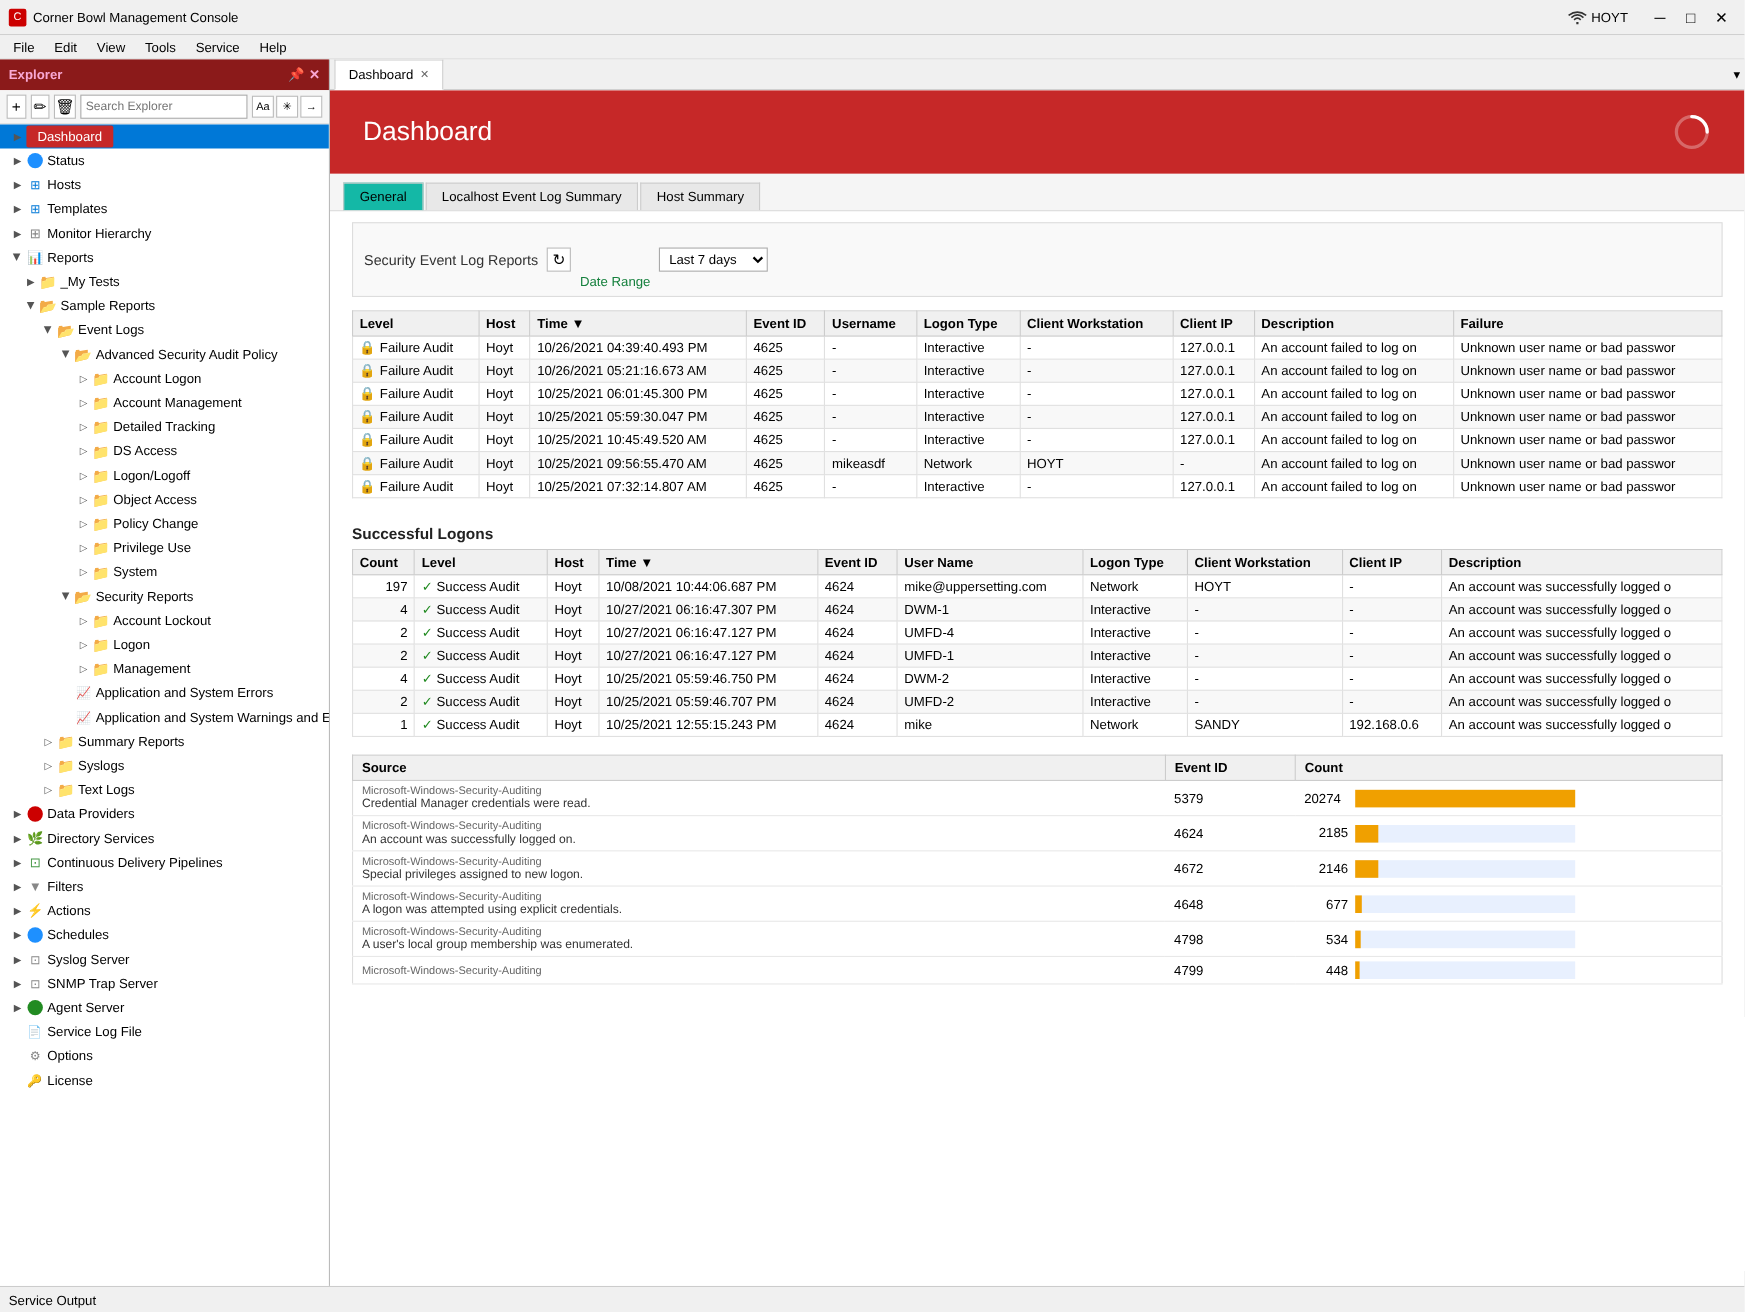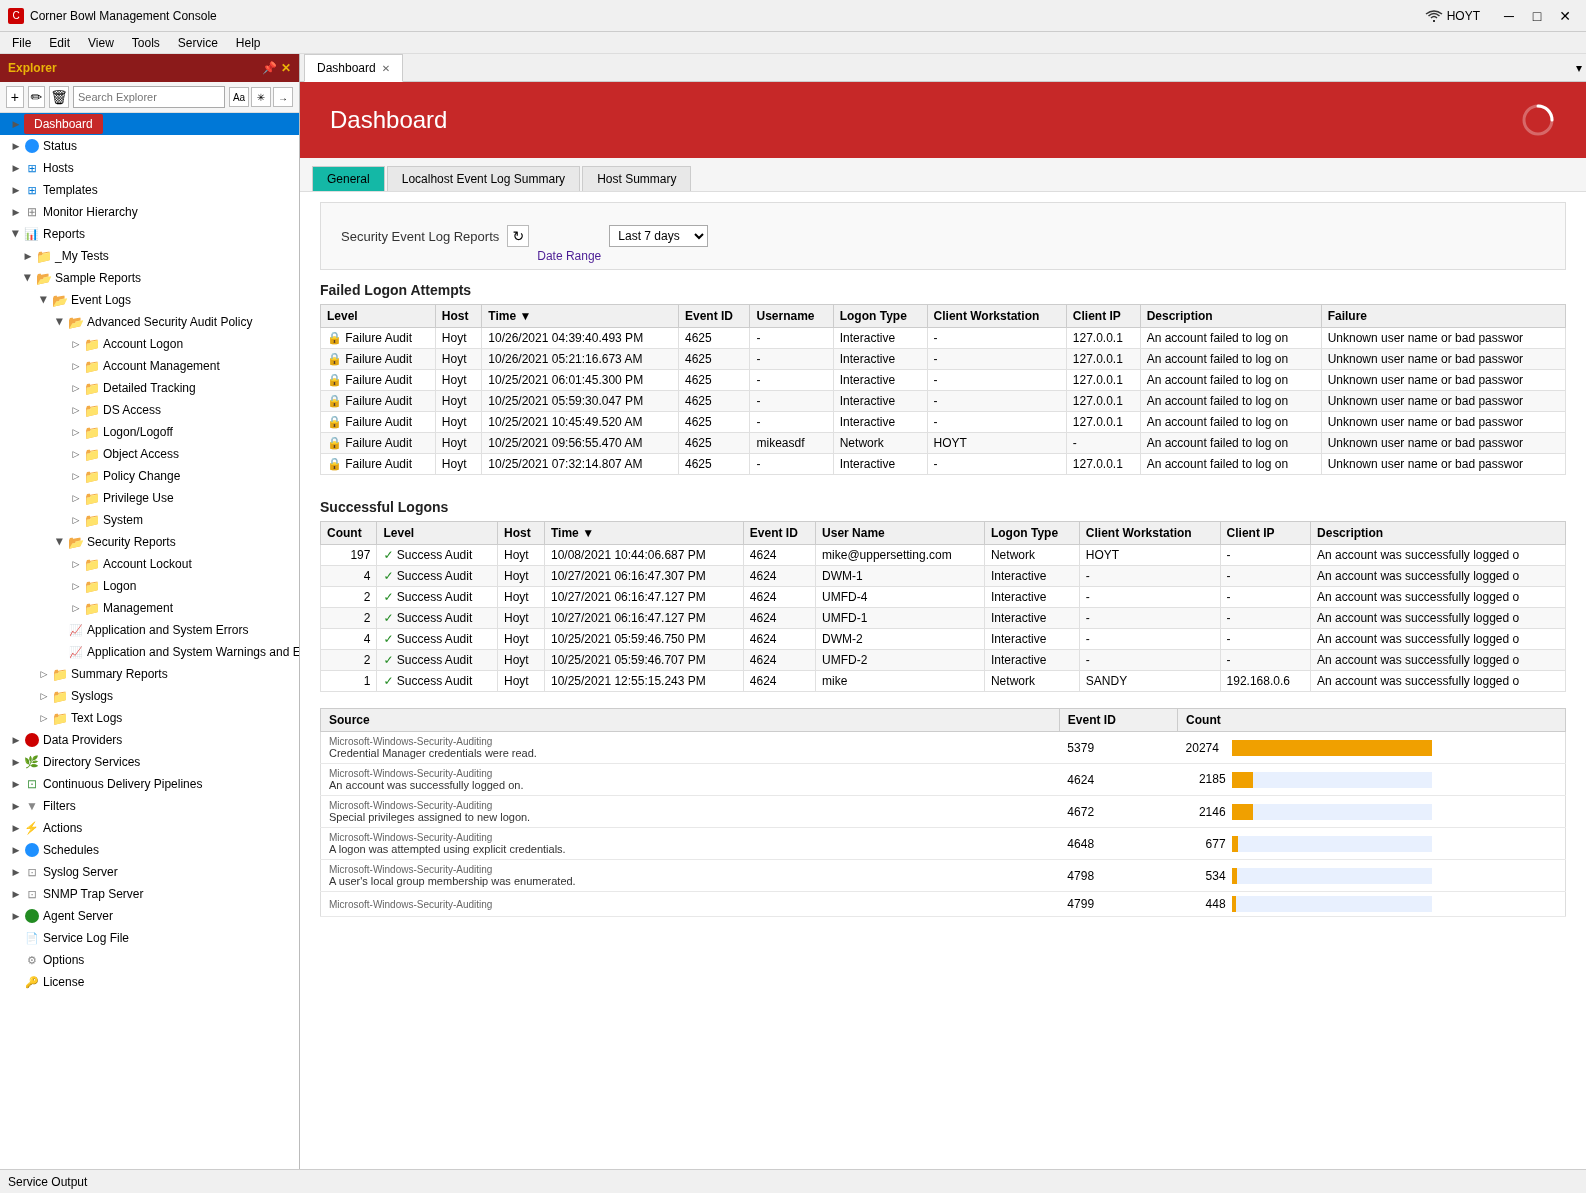--- a/index.html
+++ b/index.html
@@ -39,21 +39,21 @@
     #explorer {
       width: 300px;
       min-width: 300px;
       background: #fff;
       border-right: 1px solid #bbb;
       display: flex;
       flex-direction: column;
     }
     #explorer-header {
       background: #8b1a1a;
-      color: #eab308;
+      color: #f9a8d4;
       padding: 4px 8px;
       font-size: 12px;
       font-weight: bold;
       display: flex;
       align-items: center;
       justify-content: space-between;
       height: 28px;
     }
     #explorer-toolbar {
       display: flex;
@@ -191,39 +191,39 @@
 
     
     #report-section { padding: 10px 20px; }
     .report-toolbar {
       display: flex;
       align-items: center;
       gap: 8px;
       margin-bottom: 12px;
       background: #f9f9f9;
       border: 1px solid #ddd;
-      padding: 6px 20px;
+      padding: 6px 10px;
     }
     .report-title-btn {
       background: none;
       border: none;
       font-size: 13px;
       font-weight: 500;
       cursor: pointer;
       color: #333;
     }
     .refresh-btn {
       width: 22px; height: 22px;
       border: 1px solid #bbb;
       background: white;
       cursor: pointer;
       display: flex; align-items: center; justify-content: center;
       font-size: 14px;
     }
-    .date-label { font-size: 12px; color: #4c1d95; margin-top: 40px; }
+    .date-label { font-size: 12px; color: #15803d; margin-top: 40px; }
     .date-select {
       height: 22px;
       border: 1px solid #aaa;
       padding: 0 4px;
       font-size: 12px;
       background: white;
     }
 
     
     .section-title {
@@ -698,21 +698,20 @@
           <button class="refresh-btn">↻</button>
           <span class="date-label">Date Range</span>
           <select class="date-select">
             <option>Last 7 days</option>
             <option>Last 30 days</option>
             <option>Last 90 days</option>
             <option>Custom</option>
           </select>
         </div>
 
-        <div class="section-title">Failed Logon Attempts</div>
         <div style="overflow-x:auto;max-width:100%;">
           <table class="data-table">
             <thead>
               <tr>
                 <th>Level</th>
                 <th>Host</th>
                 <th>Time ▼</th>
                 <th>Event ID</th>
                 <th>Username</th>
                 <th>Logon Type</th>

